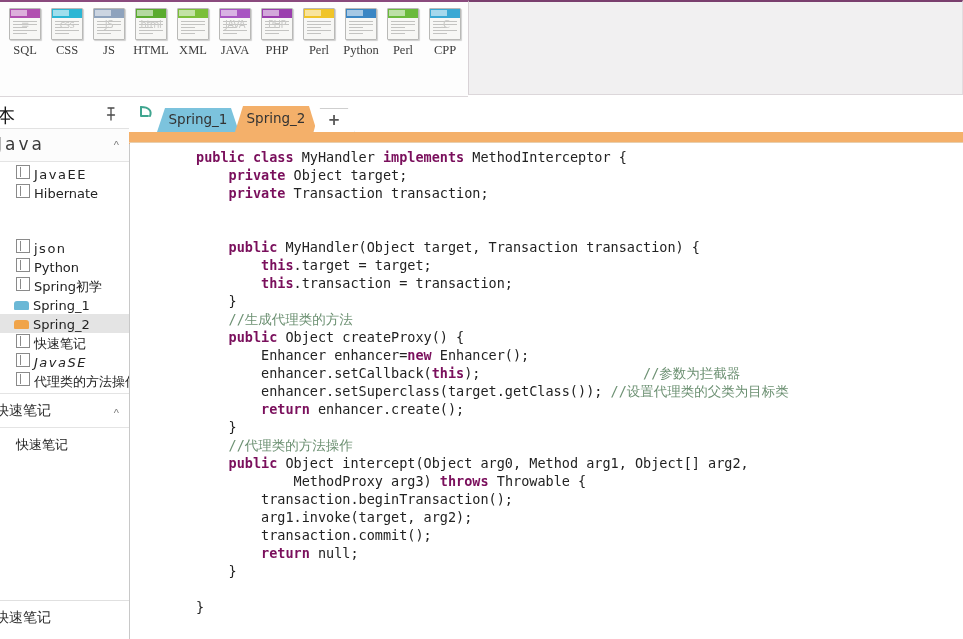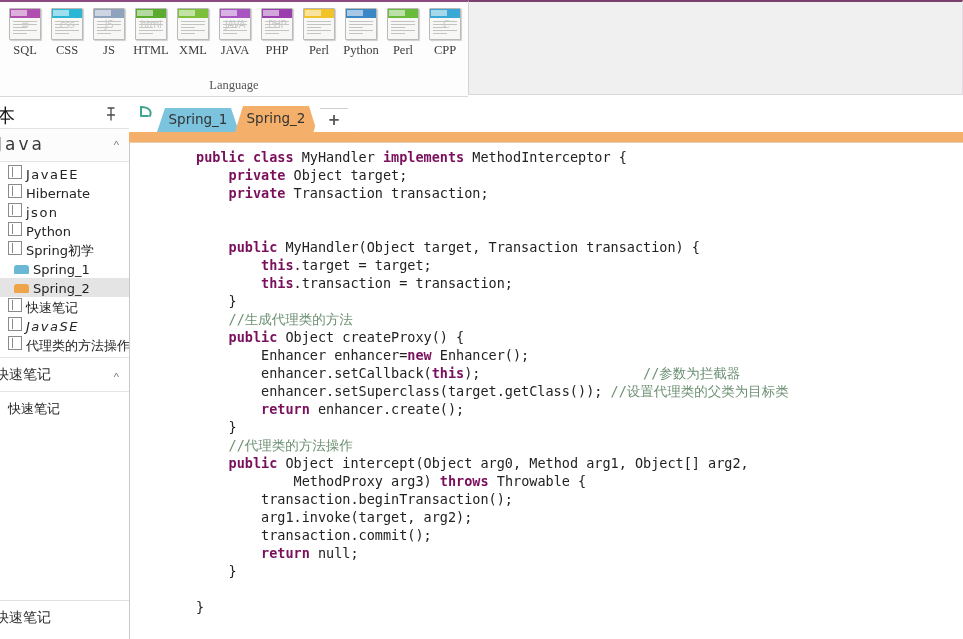--- a/index.html
+++ b/index.html
@@ -105,21 +105,21 @@
     letter-spacing:3px;font-family:"DejaVu Sans",sans-serif;
   }
   .chev{
     position:absolute;right:10px;top:10px;font-size:11px;color:#7a7a7a;
   }
   .sb-list{padding:2px 0 0 0;}
   .sb-row{
     position:relative;height:19px;line-height:19px;
     font-size:13px;color:#232323;white-space:nowrap;
     font-family:"DejaVu Sans",sans-serif;
-    padding-left:8px;
+    padding-left:16px;
   }
   .sb-row.sel{background:#e4e4e4;}
   .sb-row .ico{
     display:inline-block;vertical-align:middle;margin-right:4px;
   }
   .tabico{
     width:15px;height:9px;border-radius:3px 3px 1px 1px;position:relative;
     display:inline-block;
   }
   .nbico{
@@ -365,21 +365,20 @@
                 <i></i>
                 <i class="s"></i>
                 <i></i>
                 <i class="s"></i>
               </div>
               <div class="ghost">.C</div>
             </div>
             <div class="lang-lbl">CPP</div>
           </div>
         </div>
-      <div class="group-title">Language</div>
       <div class="group-sep"></div>
     </div>
     <div class="ribbon-right"></div>
   </div>
 
   <div class="sidebar">
     <div class="sb-top">
       <div class="sb-top-title">本</div>
       <div class="pin-icon">
         <svg viewBox="0 0 12 14" width="12" height="14">
@@ -389,21 +388,21 @@
     </div>
 
     <div class="sb-header">
       <div class="sb-header-lbl">Java</div>
       <div class="chev">^</div>
     </div>
 
     <div class="sb-list" id="sb-list">
         <div class="sb-row" style="letter-spacing: 1.5px;"><span class="ico"><span class="nbico"></span></span><span class="txt">JavaEE</span></div>
         <div class="sb-row"><span class="ico"><span class="nbico"></span></span><span class="txt">Hibernate</span></div>
-        <div class="sb-row" style="letter-spacing: 1.5px;"><span class="ico"><span class="nbico"></span></span><span class="txt">json</span></div>
+        <div class="sb-row" style="letter-spacing: 1.5px; margin-top: 36px;"><span class="ico"><span class="nbico"></span></span><span class="txt">json</span></div>
         <div class="sb-row"><span class="ico"><span class="nbico"></span></span><span class="txt">Python</span></div>
         <div class="sb-row"><span class="ico"><span class="nbico"></span></span><span class="txt">Spring初学</span></div>
         <div class="sb-row ind"><span class="ico"><span class="tabico" style="background: rgb(107, 184, 214);"></span></span><span class="txt">Spring_1</span></div>
         <div class="sb-row ind sel"><span class="ico"><span class="tabico" style="background: rgb(240, 164, 74);"></span></span><span class="txt">Spring_2</span></div>
         <div class="sb-row"><span class="ico"><span class="nbico"></span></span><span class="txt">快速笔记</span></div>
         <div class="sb-row" style="letter-spacing: 1.5px; font-style: italic;"><span class="ico"><span class="nbico"></span></span><span class="txt">JavaSE</span></div>
         <div class="sb-row"><span class="ico"><span class="nbico"></span></span><span class="txt">代理类的方法操作</span></div>
         <div class="sb-div"></div>
       </div>
 

